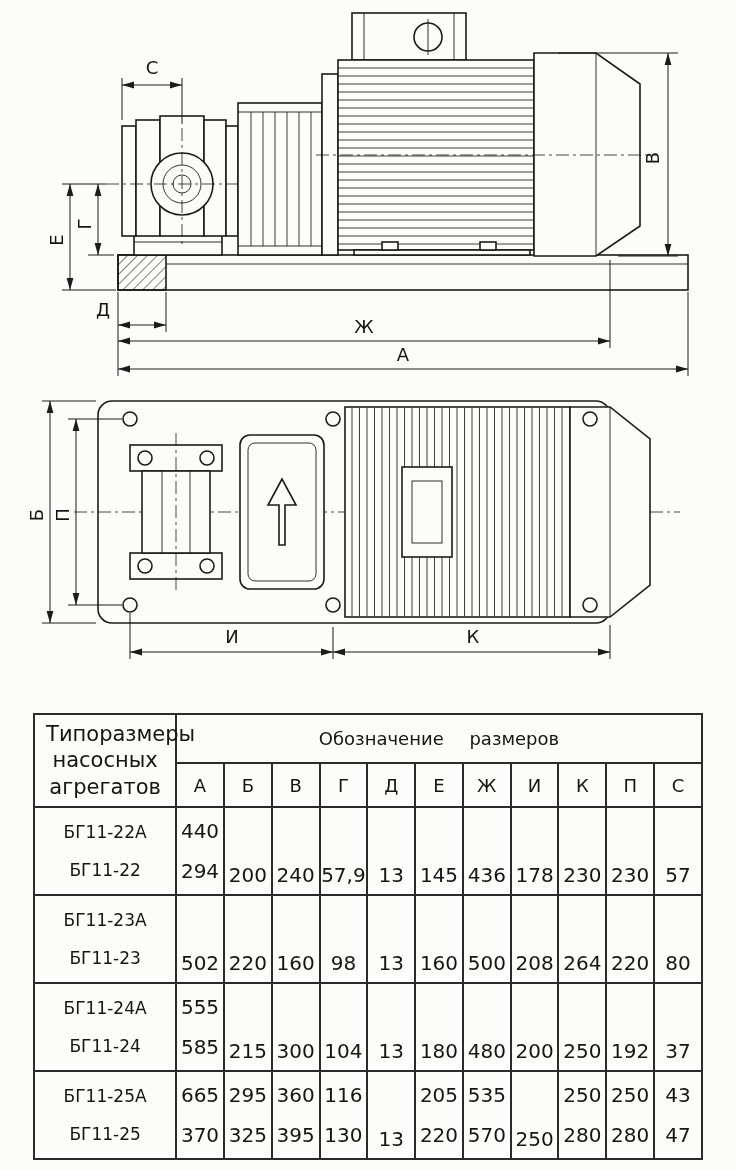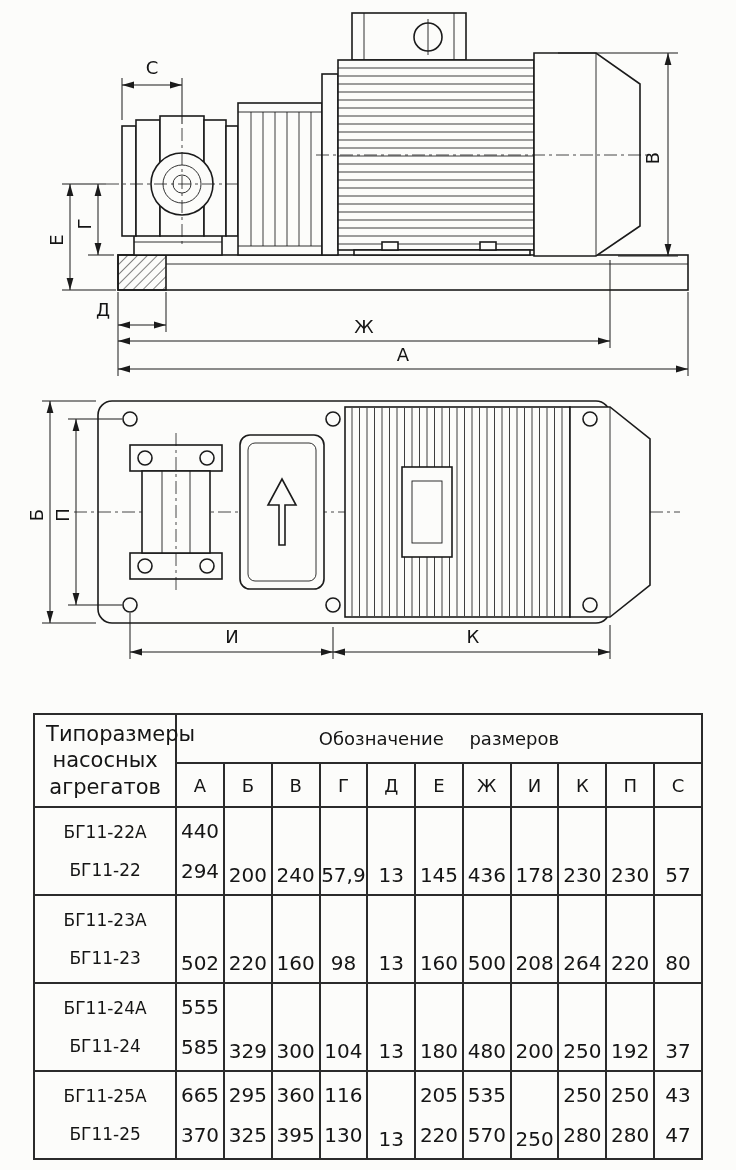--- a/index.html
+++ b/index.html
@@ -391,21 +391,21 @@
         <tr>
           <td class="model-cell">
             <div class="v">БГ11-24А</div>
             <div class="v">БГ11-24</div>
           </td>
           <td class="val-cell pair">
             <div class="v">555</div>
             <div class="v">585</div>
           </td>
           <td class="val-cell single">
-            <div class="v">329</div>
+            <div class="v">215</div>
           </td>
           <td class="val-cell single">
             <div class="v">300</div>
           </td>
           <td class="val-cell single">
             <div class="v">104</div>
           </td>
           <td class="val-cell single">
             <div class="v">13</div>
           </td>

